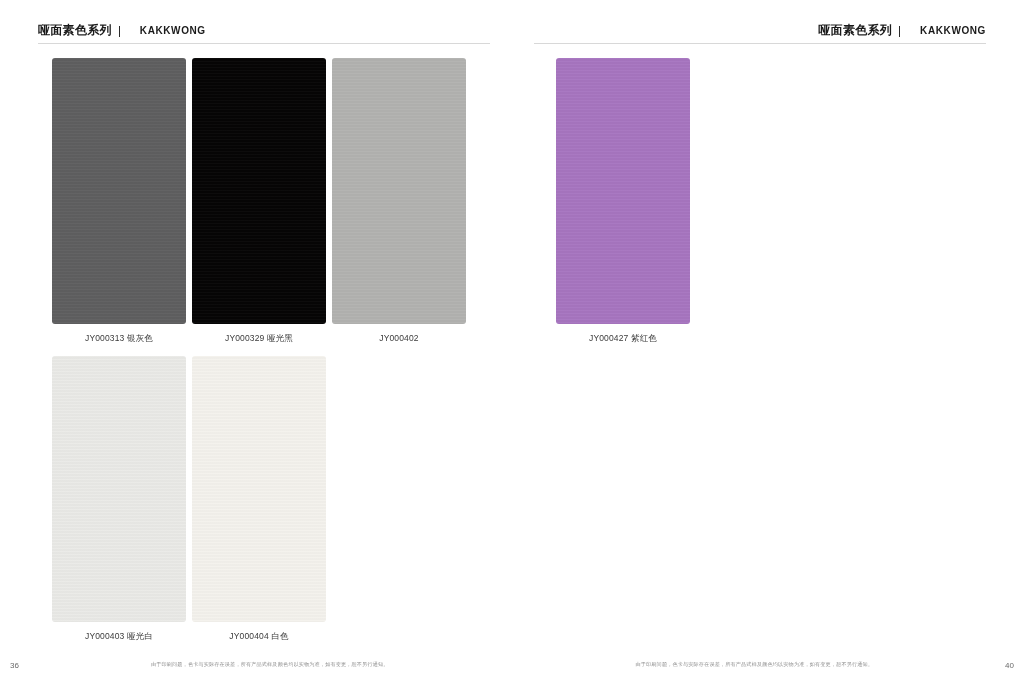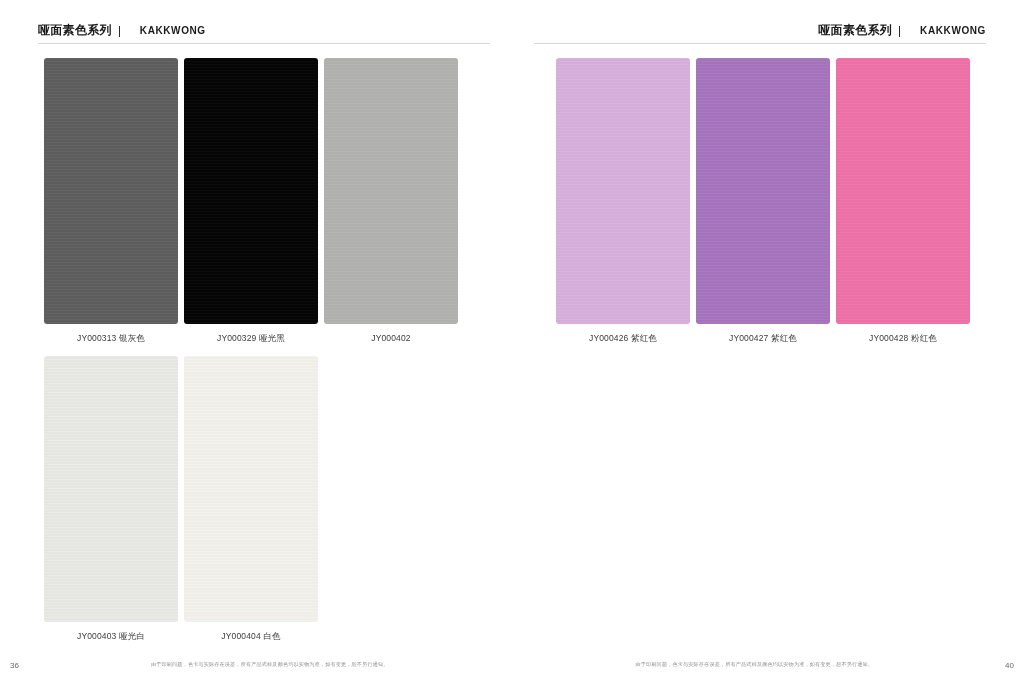--- a/index.html
+++ b/index.html
@@ -73,21 +73,21 @@
   .page-right .header-rule { left: 22px; right: 38px; }
 
   
   .swatch-grid {
     position: absolute;
     top: 58px;
     display: flex;
     flex-direction: column;
     gap: 13px;
   }
-  .page-left .swatch-grid { left: 44px; }
+  .page-left .swatch-grid { left: 52px; }
   .page-right .swatch-grid { left: 556px - 512px; }
   .page-right .swatch-grid { left: 44px; }
   .swatch-row {
     display: flex;
     flex-direction: row;
     gap: 6px;
   }
   .swatch-cell {
     width: 134px;
     display: flex;
@@ -224,30 +224,22 @@
       <span class="header-title">哑面素色系列</span>
       <span class="header-sep"></span>
       <span class="header-brand">KAKKWONG</span>
     </div>
     <div class="header-rule"></div>
 
     <div class="swatch-grid">
 
       <div class="swatch-row">
         <div class="swatch-cell">
-          <div class="swatch-chip" style="background:#d9b0dd"></div>
-          <div class="swatch-label">JY000426 紫红色</div>
-        </div>
-        <div class="swatch-cell">
           <div class="swatch-chip" style="background:#a775c0"></div>
           <div class="swatch-label">JY000427 紫红色</div>
-        </div>
-        <div class="swatch-cell">
-          <div class="swatch-chip" style="background:#ef72a8"></div>
-          <div class="swatch-label">JY000428 粉红色</div>
         </div>
       </div>
 
       <div class="swatch-row">
       </div>
 
     </div>
 
     <div class="footer">
       <div class="footer-note">由于印刷问题，色卡与实际存在误差，所有产品式样及颜色均以实物为准，如有变更，恕不另行通知。</div>

